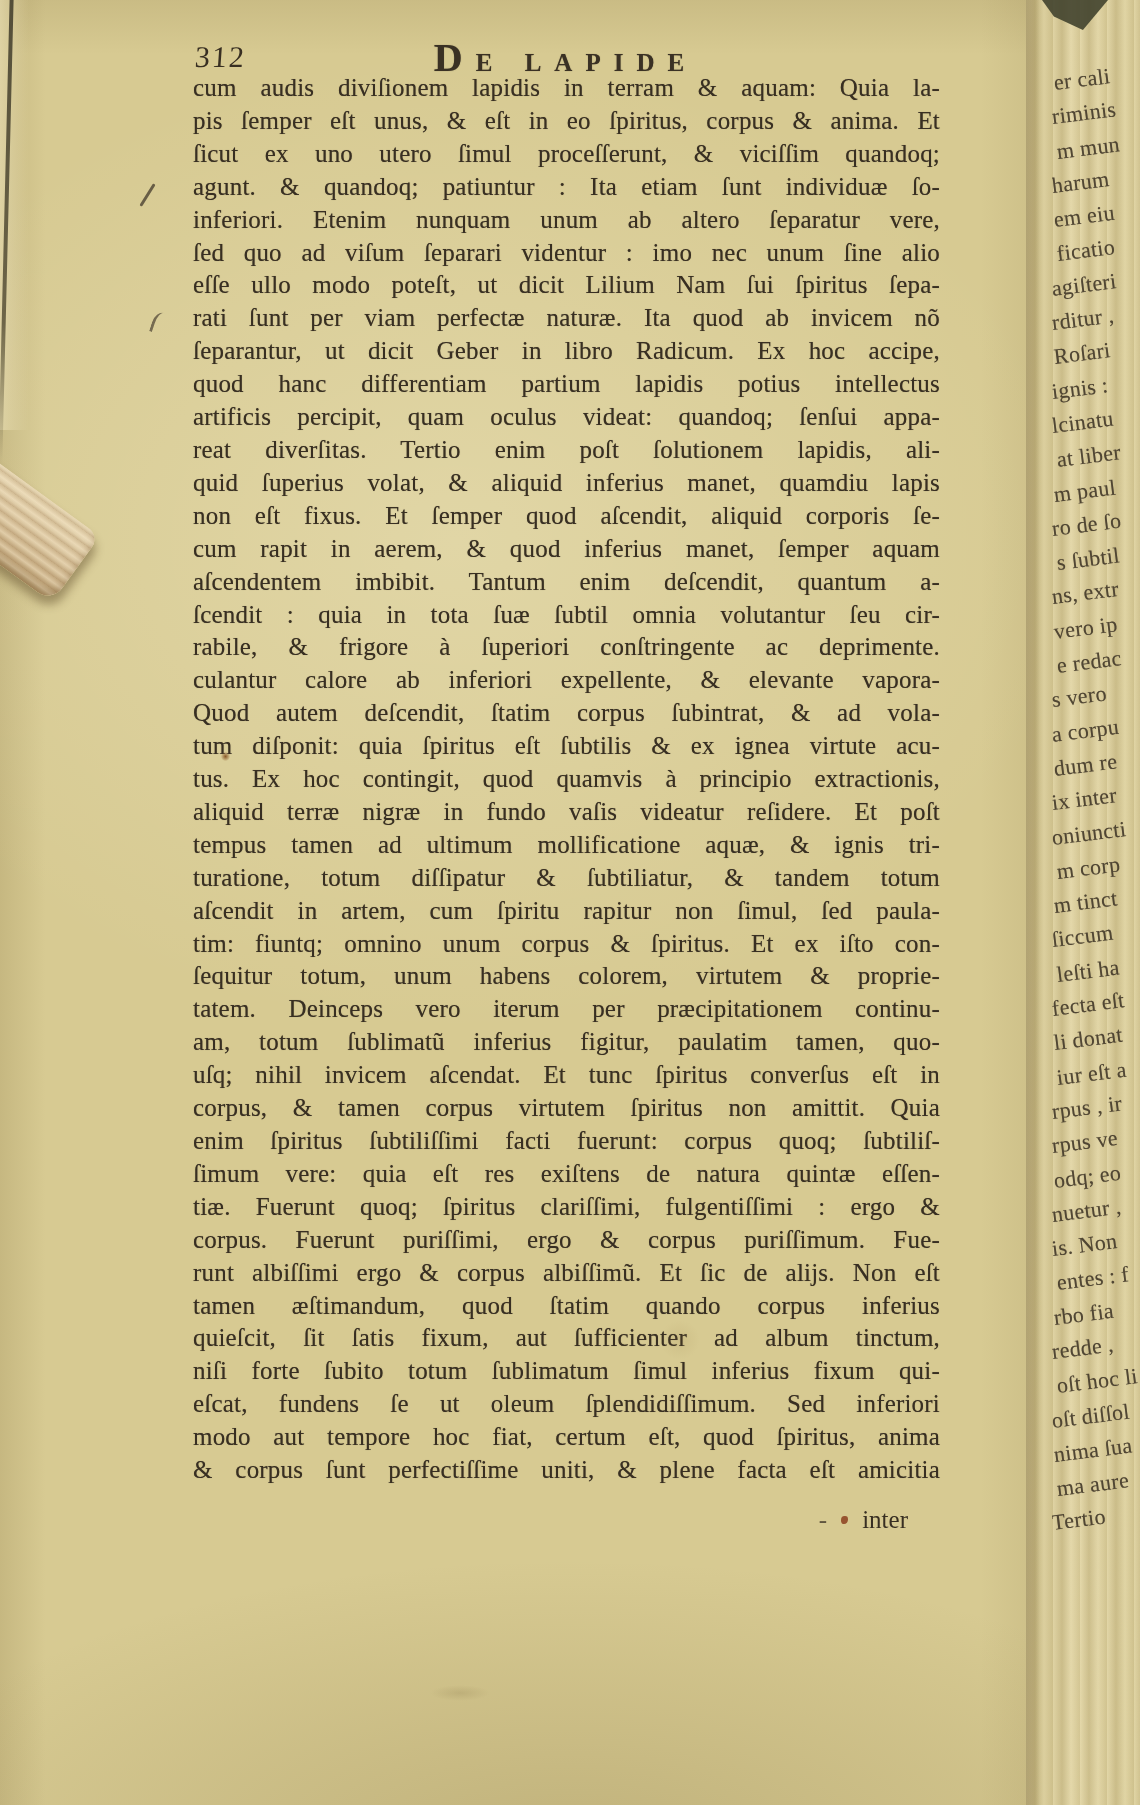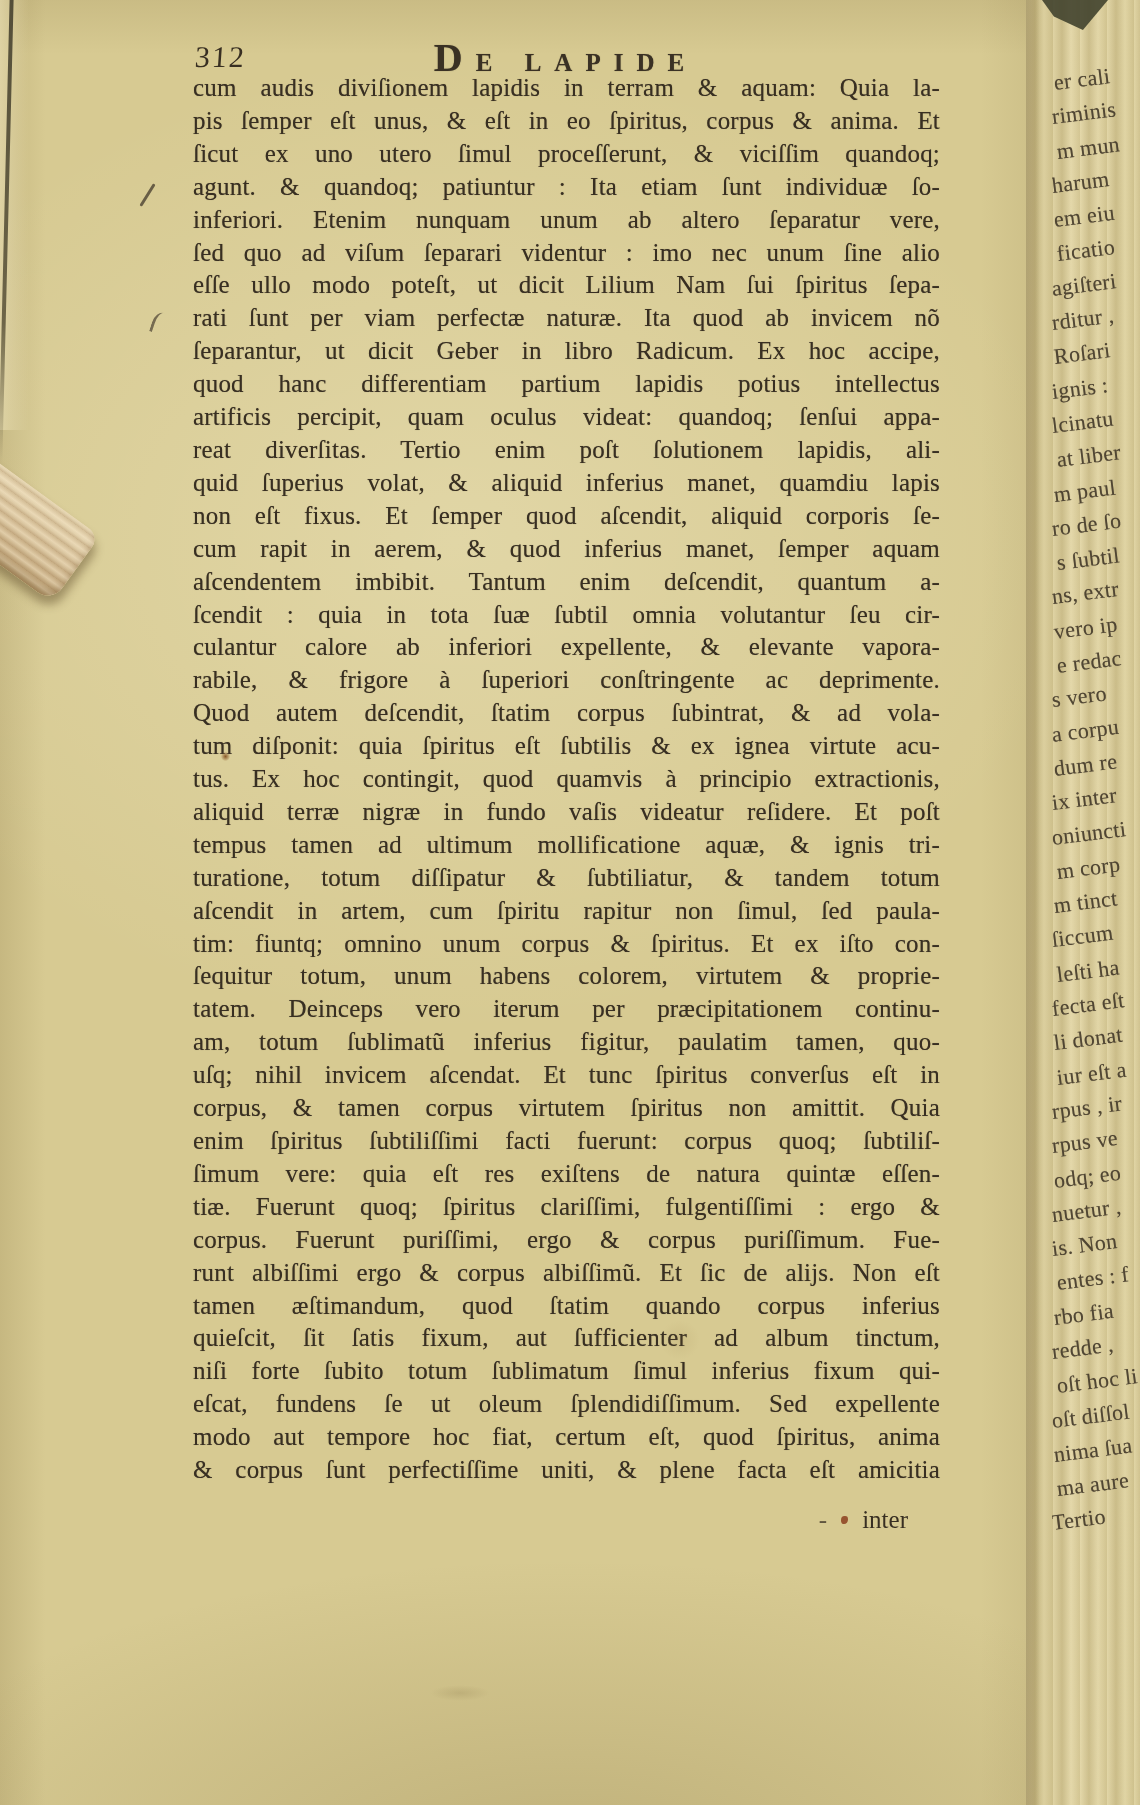--- a/index.html
+++ b/index.html
@@ -146,22 +146,22 @@
       <div class="text-line">rati ſunt per viam perfectæ naturæ. Ita quod ab invicem nõ</div>
       <div class="text-line">ſeparantur, ut dicit Geber in libro Radicum. Ex hoc accipe,</div>
       <div class="text-line">quod hanc differentiam partium lapidis potius intellectus</div>
       <div class="text-line">artificis percipit, quam oculus videat: quandoq; ſenſui appa-</div>
       <div class="text-line">reat diverſitas. Tertio enim poſt ſolutionem lapidis, ali-</div>
       <div class="text-line">quid ſuperius volat, &amp; aliquid inferius manet, quamdiu lapis</div>
       <div class="text-line">non eſt fixus. Et ſemper quod aſcendit, aliquid corporis ſe-</div>
       <div class="text-line">cum rapit in aerem, &amp; quod inferius manet, ſemper aquam</div>
       <div class="text-line">aſcendentem imbibit. Tantum enim deſcendit, quantum a-</div>
       <div class="text-line">ſcendit : quia in tota ſuæ ſubtil omnia volutantur ſeu cir-</div>
+      <div class="text-line">rabile, &amp; frigore à ſuperiori conſtringente ac deprimente.</div>
       <div class="text-line">culantur calore ab inferiori expellente, &amp; elevante vapora-</div>
-      <div class="text-line">rabile, &amp; frigore à ſuperiori conſtringente ac deprimente.</div>
       <div class="text-line">Quod autem deſcendit, ſtatim corpus ſubintrat, &amp; ad vola-</div>
       <div class="text-line">tum diſponit: quia ſpiritus eſt ſubtilis &amp; ex ignea virtute acu-</div>
       <div class="text-line">tus. Ex hoc contingit, quod quamvis à principio extractionis,</div>
       <div class="text-line">aliquid terræ nigræ in fundo vaſis videatur reſidere. Et poſt</div>
       <div class="text-line">tempus tamen ad ultimum mollificatione aquæ, &amp; ignis tri-</div>
       <div class="text-line">turatione, totum diſſipatur &amp; ſubtiliatur, &amp; tandem totum</div>
       <div class="text-line">aſcendit in artem, cum ſpiritu rapitur non ſimul, ſed paula-</div>
       <div class="text-line">tim: fiuntq; omnino unum corpus &amp; ſpiritus. Et ex iſto con-</div>
       <div class="text-line">ſequitur totum, unum habens colorem, virtutem &amp; proprie-</div>
       <div class="text-line">tatem. Deinceps vero iterum per præcipitationem continu-</div>
@@ -169,21 +169,21 @@
       <div class="text-line">uſq; nihil invicem aſcendat. Et tunc ſpiritus converſus eſt in</div>
       <div class="text-line">corpus, &amp; tamen corpus virtutem ſpiritus non amittit. Quia</div>
       <div class="text-line">enim ſpiritus ſubtiliſſimi facti fuerunt: corpus quoq; ſubtiliſ-</div>
       <div class="text-line">ſimum vere: quia eſt res exiſtens de natura quintæ eſſen-</div>
       <div class="text-line">tiæ. Fuerunt quoq; ſpiritus clariſſimi, fulgentiſſimi : ergo &amp;</div>
       <div class="text-line">corpus. Fuerunt puriſſimi, ergo &amp; corpus puriſſimum. Fue-</div>
       <div class="text-line">runt albiſſimi ergo &amp; corpus albiſſimũ. Et ſic de alijs. Non eſt</div>
       <div class="text-line">tamen æſtimandum, quod ſtatim quando corpus inferius</div>
       <div class="text-line">quieſcit, ſit ſatis fixum, aut ſufficienter ad album tinctum,</div>
       <div class="text-line">niſi forte ſubito totum ſublimatum ſimul inferius fixum qui-</div>
-      <div class="text-line">eſcat, fundens ſe ut oleum ſplendidiſſimum. Sed expellente</div>
+      <div class="text-line">eſcat, fundens ſe ut oleum ſplendidiſſimum. Sed inferiori</div>
       <div class="text-line">modo aut tempore hoc fiat, certum eſt, quod ſpiritus, anima</div>
       <div class="text-line">&amp; corpus ſunt perfectiſſime uniti, &amp; plene facta eſt amicitia</div>
     </div>
 
   <div class="catchword-row">
     <span class="catchword-dash">-</span>
     <span class="catchword-speck"></span>
     <span class="catchword">inter</span>
   </div>
 

